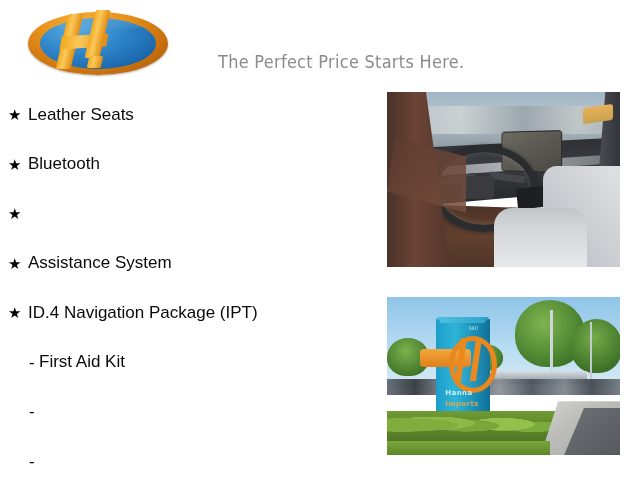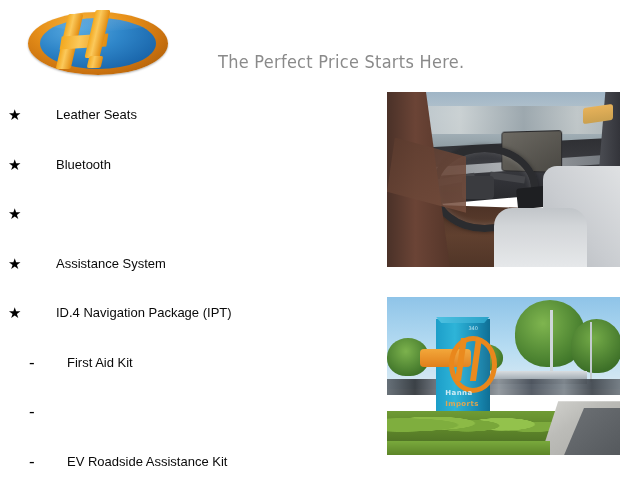--- a/index.html
+++ b/index.html
@@ -117,24 +117,23 @@
     padding-left: 8px;
   }
   .bullet-star {
     width: 20px;
     font-size: 15px;
     color: #000;
     line-height: 1;
     flex: 0 0 auto;
   }
   .feature-text {
-    font-size: 13px;
+    font-size: 17px;
     color: #0a0a0a;
     white-space: nowrap;
-    margin-left: 28px;
   }
   .feature-row.sub { padding-left: 29px; }
   .feature-row.sub .bullet-star {
     width: 10px;
     font-size: 17px;
   }
 
   
   .photo {
     position: absolute;
@@ -400,21 +399,20 @@
     <span class="bullet-star">-</span>
     <span class="feature-text">First Aid Kit</span>
   </div>
 
   <div class="feature-row sub">
     <span class="bullet-star">-</span>
   </div>
 
   <div class="feature-row sub">
     <span class="bullet-star">-</span>
-    <span class="feature-text">EV Roadside Assistance Kit</span>
   </div>
 </div>
 
 <div class="photo" id="photo-interior">
   <div id="int-windshield"></div>
   <div id="int-wind-lot"></div>
   <div id="int-dash"></div>
   <div id="int-dash-strip"></div>
   <div id="int-screen"></div>
   <div id="int-rpillar"></div>

